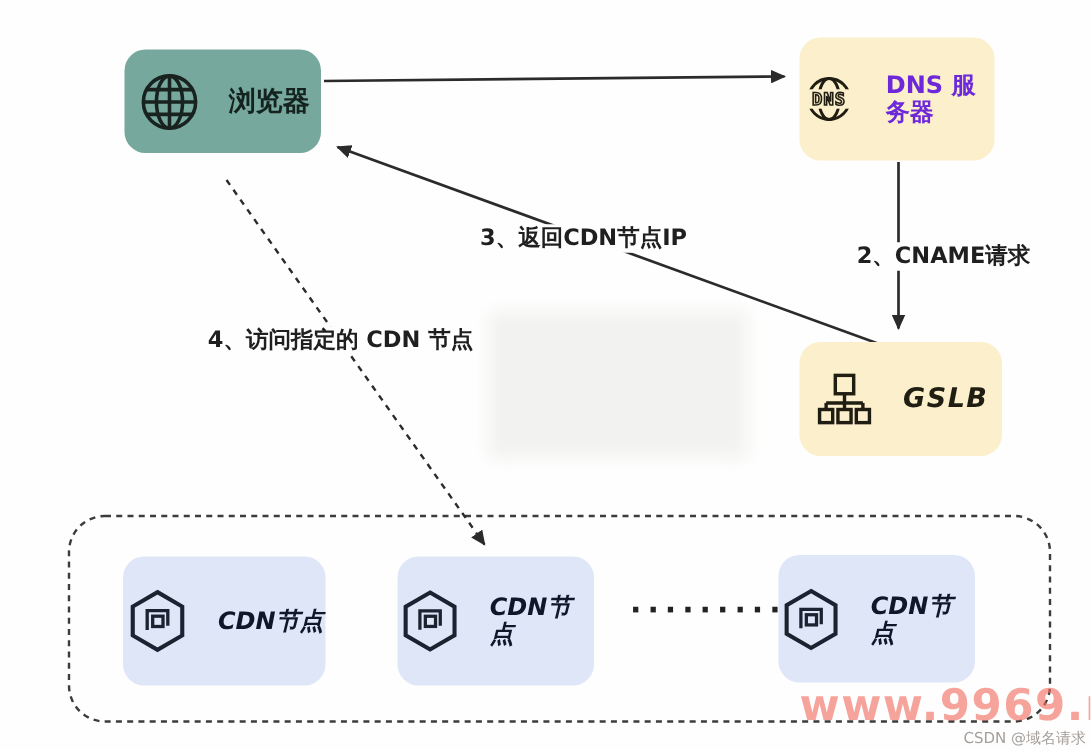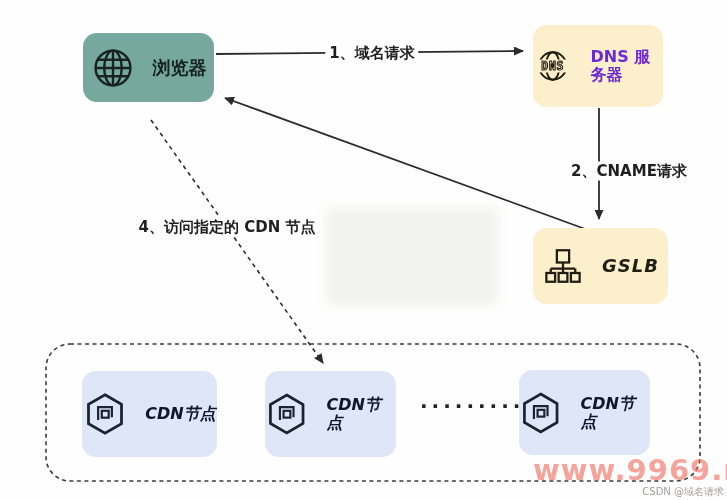--- a/index.html
+++ b/index.html
@@ -167,20 +167,20 @@
     <svg class="icon" width="44" height="44" viewBox="0 0 48 48">
       <g fill="none" stroke="#1b2330" stroke-width="3">
         <path d="M24 3 L42 13.5 L42 34.5 L24 45 L6 34.5 L6 13.5 Z"></path>
         <path d="M16.5 30.5 L16.5 16.5 L31.5 16.5 L31.5 27.5" stroke-width="2.4"></path>
         <rect x="20.5" y="20.5" width="7.5" height="7.5" stroke-width="2.4"></rect>
       </g>
     </svg>
     <div class="label">CDN节点</div>
   </div>
 
-  <div class="arrow-label lbl-1">1、域名请求</div>
   <div class="arrow-label lbl-2">2、CNAME请求</div>
+  <div class="arrow-label lbl-3">3、返回CDN节点IP</div>
   <div class="arrow-label lbl-4">4、访问指定的 CDN 节点</div>
 
   <div class="wm-site">www.9969.net</div>
   <div class="wm-credit">CSDN @域名请求</div>
 
 </div>
 
 </body></html>

